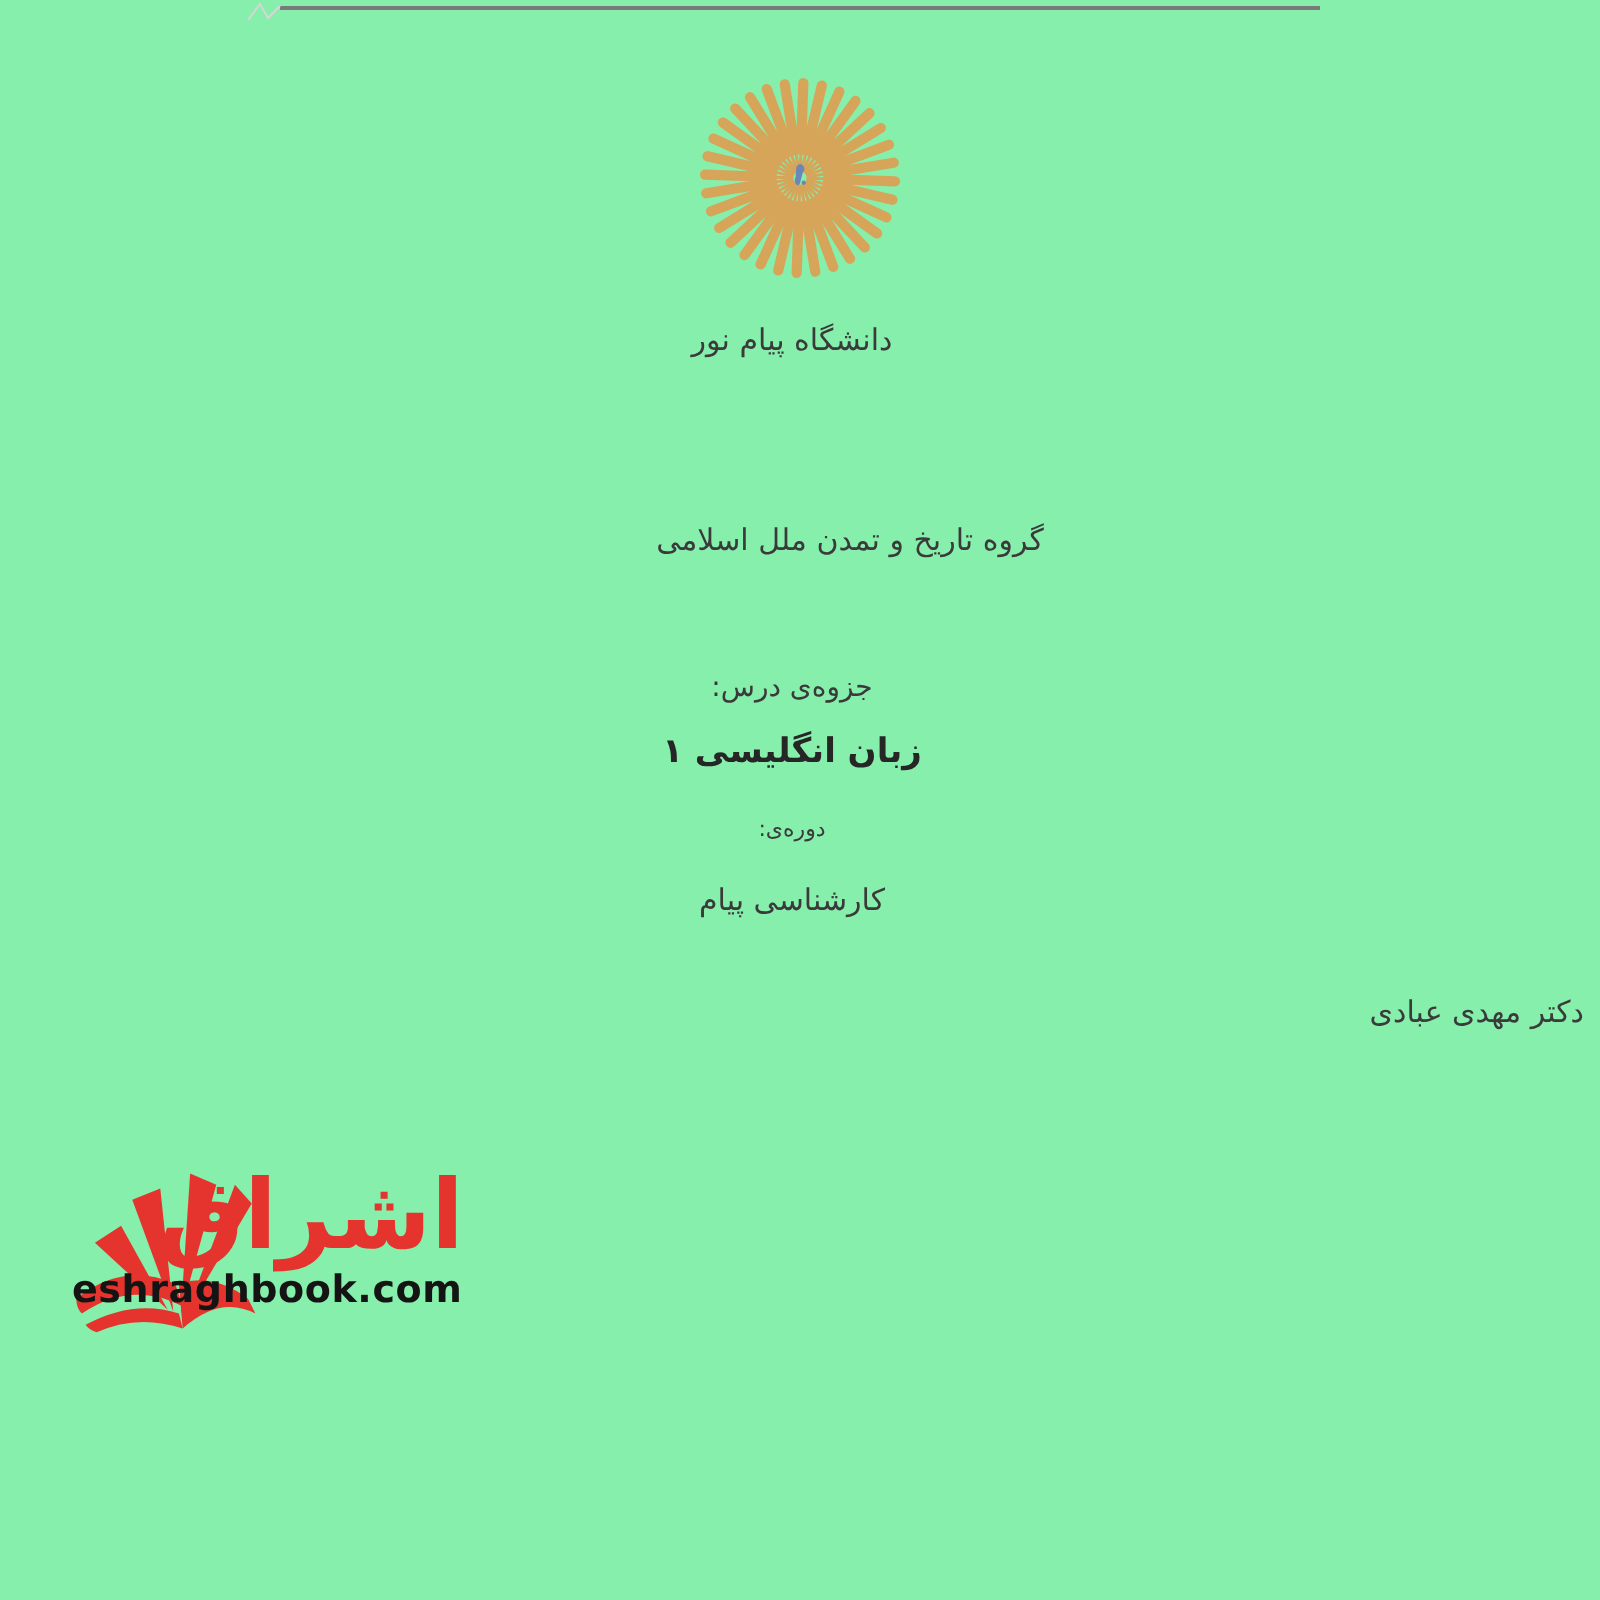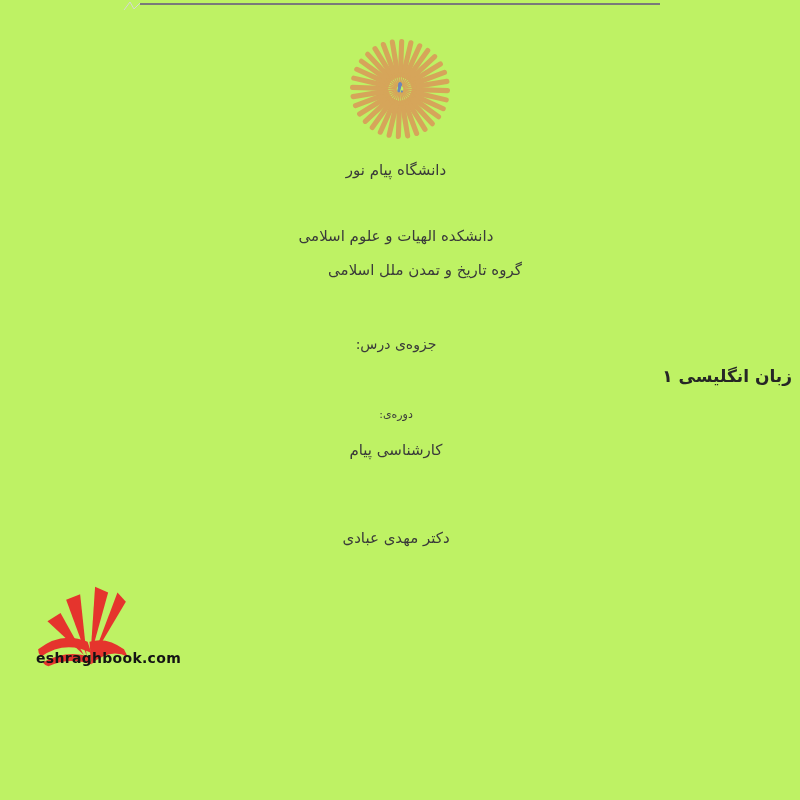--- a/index.html
+++ b/index.html
@@ -1,50 +1,50 @@
 <!DOCTYPE html>
 <html><head>
 <meta charset="utf-8">
 <style>
   html,body{margin:0;padding:0;background:#ffffff;}
   .page{
-    position:relative;width:800px;height:800px;background:#bef264;overflow:hidden;
+    position:relative;width:800px;height:800px;background:#86efac;overflow:hidden;
     font-family:"DejaVu Sans", sans-serif;color:#3a3a3a;text-decoration:underline;
   }
   
   .top-rule{position:absolute;left:140px;top:3px;width:520px;height:2px;background:#7a7a7a;}
   .pen-mark{position:absolute;left:122px;top:0px;width:20px;height:12px;}
   
   .logo-wrap{position:absolute;left:340px;top:28px;width:120px;height:122px;}
   .logo-wrap svg{width:100%;height:100%;display:block;}
   
   .tline{
     position:absolute;left:0;width:792px;text-align:center;
     font-size:15px;line-height:20px;color:#3a3a3a;
   }
   .t-uni{top:160px;}
   .t-fac{top:226px;}
   .t-dep{top:260px;padding-left:29px;}
   .t-lbl1{top:334px;font-size:14px;}
-  .t-title{top:364px;font-size:17px;font-weight:bold;color:#262626;line-height:24px;text-align:right;}
+  .t-title{top:364px;font-size:17px;font-weight:bold;color:#262626;line-height:24px;}
   .t-lbl2{top:405px;font-size:11px;}
   .t-deg{top:440px;}
   .t-lbl3{top:476px;font-size:14px;}
-  .t-comp{top:528px;}
+  .t-comp{top:496px;text-align:right;}
   
   .eshragh{position:absolute;left:34px;top:578px;width:200px;height:98px;}
   .eshragh .book{position:absolute;left:0;top:6px;width:96px;height:84px;}
   .eshragh .wordmark{
     position:absolute;left:86px;top:0px;width:112px;height:62px;
     font-size:48px;line-height:60px;font-weight:bold;color:#e5342d;
     direction:rtl;text-align:right;letter-spacing:-1px;white-space:nowrap;
   }
   .eshragh .site{
-    position:absolute;left:2px;top:72px;
-    font-size:14px;font-weight:bold;color:#141414;letter-spacing:.3px;
+    position:absolute;left:2px;top:56px;
+    font-size:19px;font-weight:bold;color:#141414;letter-spacing:.3px;
   }
 </style>
 </head>
 <body>
 
 <div class="page">
 
   <div class="top-rule"></div>
   <svg class="pen-mark" viewBox="0 0 20 12">
     <polyline points="2,10 8,2 12,9 18,3" fill="none" stroke="#d6d6d6" stroke-width="1"></polyline>
@@ -116,36 +116,36 @@
           <line x1="73.11" y1="55.10" x2="104.49" y2="43.37" stroke="#d6a55a" stroke-width="5.1" stroke-linecap="round"></line>
           <line x1="63.75" y1="58.60" x2="74.99" y2="54.40" stroke="#d6a55a" stroke-width="1.5" stroke-linecap="round"></line>
           <line x1="73.82" y1="57.75" x2="106.88" y2="52.36" stroke="#d6a55a" stroke-width="5.1" stroke-linecap="round"></line>
           <line x1="63.95" y1="59.36" x2="75.79" y2="57.43" stroke="#d6a55a" stroke-width="1.5" stroke-linecap="round"></line>
         </g>
       <path fill="#6b86b8" d="M58.2,54.5 q1.6,-2.6 3.4,-0.6 q1.4,1.6 -0.2,3.4 l-1.2,4.6 q-0.6,2.6 -2.2,1.2 q-1.2,-1.2 -0.2,-3.6 z M61.8,63.5 a1.1,1.1 0 1 1 0.1,0 Z"></path>
     </svg>
   </div>
 
   <div class="tline t-uni" dir="rtl">دانشگاه پیام نور</div>
-  <div class="tline t-fac" dir="rtl">دانشکده الهیات و علوم اسلامی</div>
   <div class="tline t-dep" dir="rtl">گروه تاریخ و تمدن ملل اسلامی</div>
   <div class="tline t-lbl1" dir="rtl">جزوه‌ی درس:</div>
   <div class="tline t-title" dir="rtl">زبان انگلیسی ۱</div>
   <div class="tline t-lbl2" dir="rtl">دوره‌ی:</div>
   <div class="tline t-deg" dir="rtl">کارشناسی پیام</div>
   <div class="tline t-comp" dir="rtl">دکتر مهدی عبادی</div>
 
   <div class="eshragh">
     <svg class="book" viewBox="0 0 100 90">
 
       <path fill="#e5342d" d="M52,76 L13,40 L27,31 Z"></path>
       <path fill="#e5342d" d="M55,77 L33,17 L48,11 Z"></path>
       <path fill="#e5342d" d="M59,78 L64,3 L78,9 Z"></path>
       <path fill="#e5342d" d="M62,78 L88,9 L97,19 Z"></path>
 
       <path fill="#e5342d" d="M3,70 Q28,50 56,62 L60,74 Q32,60 6,78 Q3,75 3,70 Z"></path>
       <path fill="#e5342d" d="M8,84 Q34,70 58,78 L60,86 Q36,78 14,88 Q10,87 8,84 Z"></path>
       <path fill="#e5342d" d="M58,62 Q76,56 95,70 L99,78 Q80,68 60,86 Z"></path>
     </svg>
+    <div class="wordmark">اشراق</div>
     <div class="site">eshraghbook.com</div>
   </div>
 
 </div>
 
 </body></html>

